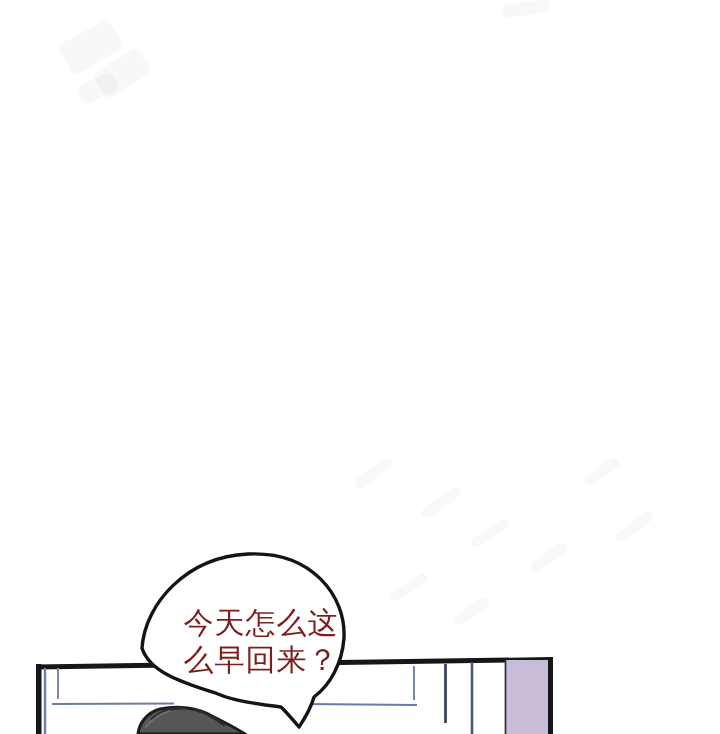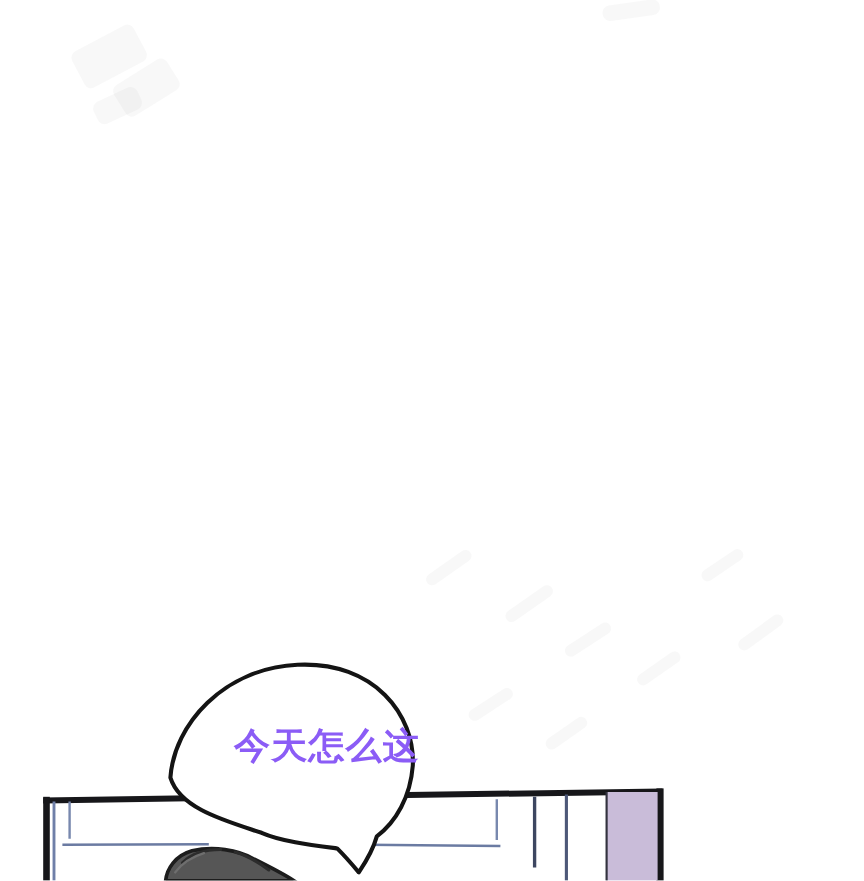--- a/index.html
+++ b/index.html
@@ -8,21 +8,21 @@
     overflow:hidden;font-family:"DejaVu Sans",sans-serif;
   }
   .wm{
     position:absolute;background:rgba(120,120,125,0.05);
     border-radius:6px;pointer-events:none;
   }
   .panel-svg{position:absolute;left:0;top:0;width:720px;height:734px;}
   .bubble-text{
     position:absolute;left:172px;top:604px;width:178px;
     font-size:30px;line-height:37px;letter-spacing:1px;
-    color:#8b5cf6;font-weight:700;text-align:right;white-space:nowrap;
+    color:#7f1d1d;font-weight:400;text-align:center;white-space:nowrap;
   }
 </style>
 </head>
 <body>
 
 <div class="stage">
 
   <div class="wm" style="left:62px;top:30px;width:58px;height:34px;transform:rotate(-28deg);"></div>
   <div class="wm" style="left:96px;top:58px;width:52px;height:30px;transform:rotate(-32deg);"></div>
   <div class="wm" style="left:78px;top:78px;width:40px;height:20px;transform:rotate(-25deg);"></div>
@@ -68,15 +68,16 @@
              C 342 664 330 685 314 697
              C 311 708 305 718 299 727
              C 294 721 288 714 281 707
              C 258 704 234 701 218 694
              C 188 684 150 674 142 648
              Z" stroke="#141414" stroke-width="3.4" stroke-linejoin="round" fill="#ffffff"></path>
   </svg>
 
   <div class="bubble-text">
     <div>今天怎么这</div>
+    <div>么早回来？</div>
   </div>
 
 </div>
 
 </body></html>

